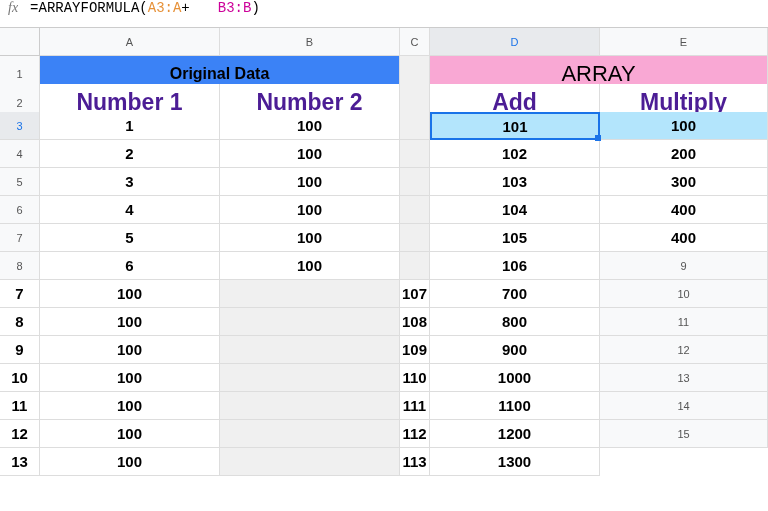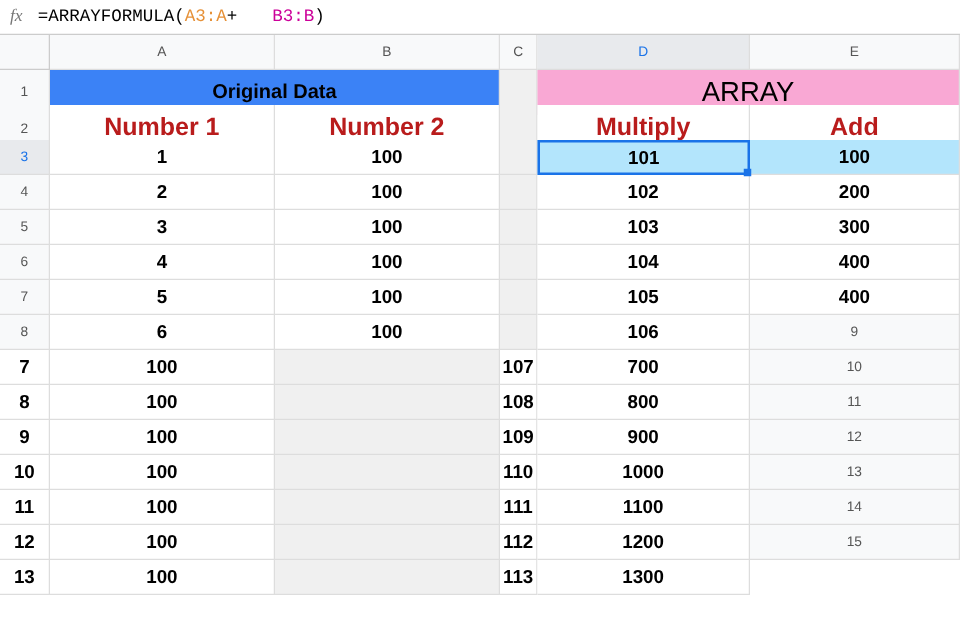--- a/index.html
+++ b/index.html
@@ -1,20 +1,20 @@
 <!DOCTYPE html>
 <html><head>
   <meta charset="utf-8">
   <style>
     * { box-sizing: border-box; margin: 0; padding: 0; }
     body { font-family: Arial, sans-serif; background: #fff; width: 768px; height: 511px; overflow: hidden; }
     
     .formula-bar {
       display: flex;
-      align-items: center;
+      align-items: flex-start;
       height: 28px;
       border-bottom: 1px solid #ccc;
       background: #fff;
       padding: 0 8px;
     }
     .fx-icon {
       font-style: italic;
       color: #777;
       font-size: 14px;
       margin-right: 12px;
@@ -71,22 +71,22 @@
       font-size: 16px;
     }
     .hdr-green {
       background: #f9a8d4;
       color: #000;
       font-weight: normal;
       font-size: 22px;
     }
     .subhdr {
       font-weight: bold;
-      font-size: 20px;
-      color: #b91c1c;
+      font-size: 23px;
+      color: #4c1d95;
     }
     .data { font-weight: bold; font-size: 15px; color: #000; }
     
     .col-c { background: #f0f0f0; }
     
     .selected-cell {
       background: #b3e5fc;
       border: 2px solid #1a73e8;
       z-index: 2;
     }
@@ -133,22 +133,22 @@
 
   <div class="row-header row-1">1</div>
   <div class="cell hdr-red row-1" style="grid-column: 2 / span 2;">Original Data</div>
   <div class="cell col-c row-1"></div>
   <div class="cell hdr-green row-1" style="grid-column: 5 / span 2;">ARRAY</div>
 
   <div class="row-header row-2">2</div>
   <div class="cell subhdr row-2">Number 1</div>
   <div class="cell subhdr row-2">Number 2</div>
   <div class="cell col-c row-2"></div>
+  <div class="cell subhdr row-2">Add</div>
   <div class="cell subhdr row-2">Multiply</div>
-  <div class="cell subhdr row-2">Add</div>
 
 <div class="row-header active">3</div>
     <div class="cell data">1</div>
     <div class="cell data">100</div>
     <div class="cell col-c"></div>
     <div class="cell data selected-cell">101</div>
     <div class="cell data spill-cell">100</div>
     <div class="row-header">4</div>
     <div class="cell data">2</div>
     <div class="cell data">100</div>

